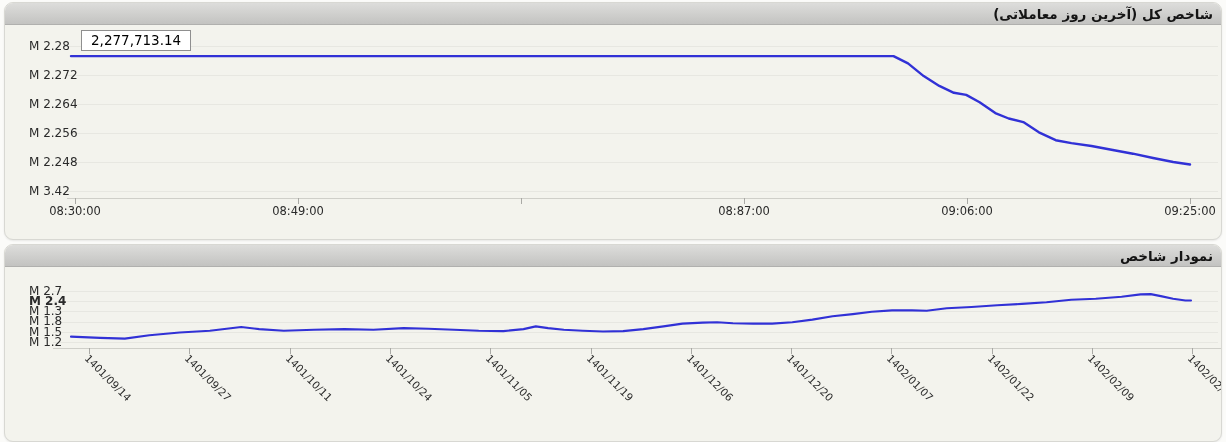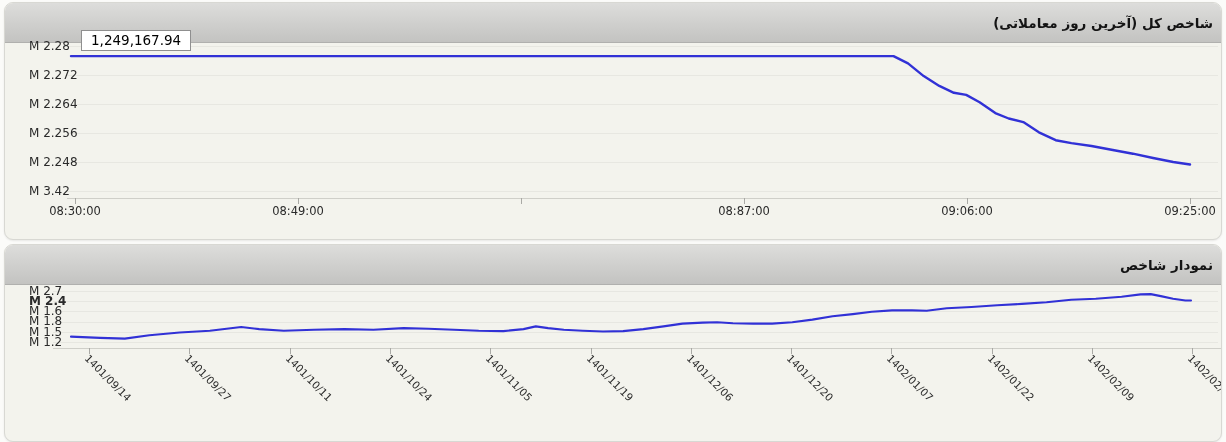--- a/index.html
+++ b/index.html
@@ -11,21 +11,21 @@
     position:relative;width:1226px;height:442px;overflow:hidden;
     background:#fbfbf9;
   }
   .panel{
     position:absolute;left:4px;width:1218px;
     background:#f3f3ed;border:1px solid #d8d8d3;border-radius:9px;
     box-sizing:border-box;overflow:hidden;
     box-shadow:0 1px 2px rgba(0,0,0,0.08);
   }
   .panel-header{
-    position:absolute;left:0;top:0;right:0;height:40px;
+    position:absolute;left:0;top:0;right:0;height:22px;
     background:linear-gradient(#dddddb,#c3c3c1);
     border-bottom:1px solid #b0b0ae;
     border-radius:8px 8px 0 0;
     display:flex;align-items:center;justify-content:flex-end;
     padding:0 8px;box-sizing:border-box;
   }
   .panel-title{
     font-size:13.5px;font-weight:bold;color:#141414;direction:rtl;
     white-space:nowrap;
   }
@@ -100,34 +100,34 @@
         <div class="tick-mark" style="left: 739px; top: 195px; height: 6px;"></div>
         <div class="xtick" style="left: 697px; top: 201px;">08:87:00</div>
         <div class="tick-mark" style="left: 962px; top: 195px; height: 6px;"></div>
         <div class="xtick" style="left: 920px; top: 201px;">09:06:00</div>
         <div class="tick-mark" style="left: 1185px; top: 195px; height: 6px;"></div>
         <div class="xtick" style="left: 1143px; top: 201px;">09:25:00</div>
       </div>
     <svg class="line-svg" width="1218" height="238">
       <polyline id="line-top" fill="none" stroke-width="2.4" stroke-linejoin="round" stroke-linecap="round" stroke="#3131d6" points="66.0,53.1 888.5,53.1 903.0,60.4 918.7,73.1 934.3,82.9 948.9,89.8 961.2,91.9 974.6,99.2 990.3,110.1 1003.7,115.5 1018.3,119.1 1033.9,129.3 1050.7,137.2 1066.4,140.1 1086.5,143.0 1107.8,147.0 1127.9,150.7 1148.1,155.0 1168.2,159.0 1185.0,161.5"></polyline>
     </svg>
-    <div class="value-badge">1,249,167.94</div>
+    <div class="value-badge">2,277,713.14</div>
   </div>
 
   <div class="panel" id="panel-bottom" style="top:244px;height:198px;">
     <div class="panel-header">
       <span class="panel-title" dir="rtl">نمودار شاخص</span>
     </div>
     <div class="plot" id="plot-bottom">
         <div class="gridline" style="left: 48px; right: 3px; top: 46px;"></div>
         <div class="ytick" style="top: 40.5px;">M 2.7</div>
         <div class="gridline" style="left: 48px; right: 3px; top: 56px;"></div>
         <div class="ytick" style="top: 50.5px; font-weight: bold;">M 2.4</div>
         <div class="gridline" style="left: 48px; right: 3px; top: 66px;"></div>
-        <div class="ytick" style="top: 60.5px;">M 1.6</div>
+        <div class="ytick" style="top: 60.5px;">M 1.3</div>
         <div class="gridline" style="left: 48px; right: 3px; top: 76.5px;"></div>
         <div class="ytick" style="top: 71px;">M 1.8</div>
         <div class="gridline" style="left: 48px; right: 3px; top: 87px;"></div>
         <div class="ytick" style="top: 81.5px;">M 1.5</div>
         <div class="gridline" style="left: 48px; right: 3px; top: 97px;"></div>
         <div class="ytick" style="top: 91.5px;">M 1.2</div>
         <div class="axisline" style="left: 48px; right: 0px; top: 103px;"></div>
         <div class="tick-mark" style="left: 84px; top: 103px; height: 6px;"></div>
         <div class="date-label" style="left: 86px; top: 107px;">1401/09/14</div>
         <div class="tick-mark" style="left: 184px; top: 103px; height: 6px;"></div>

